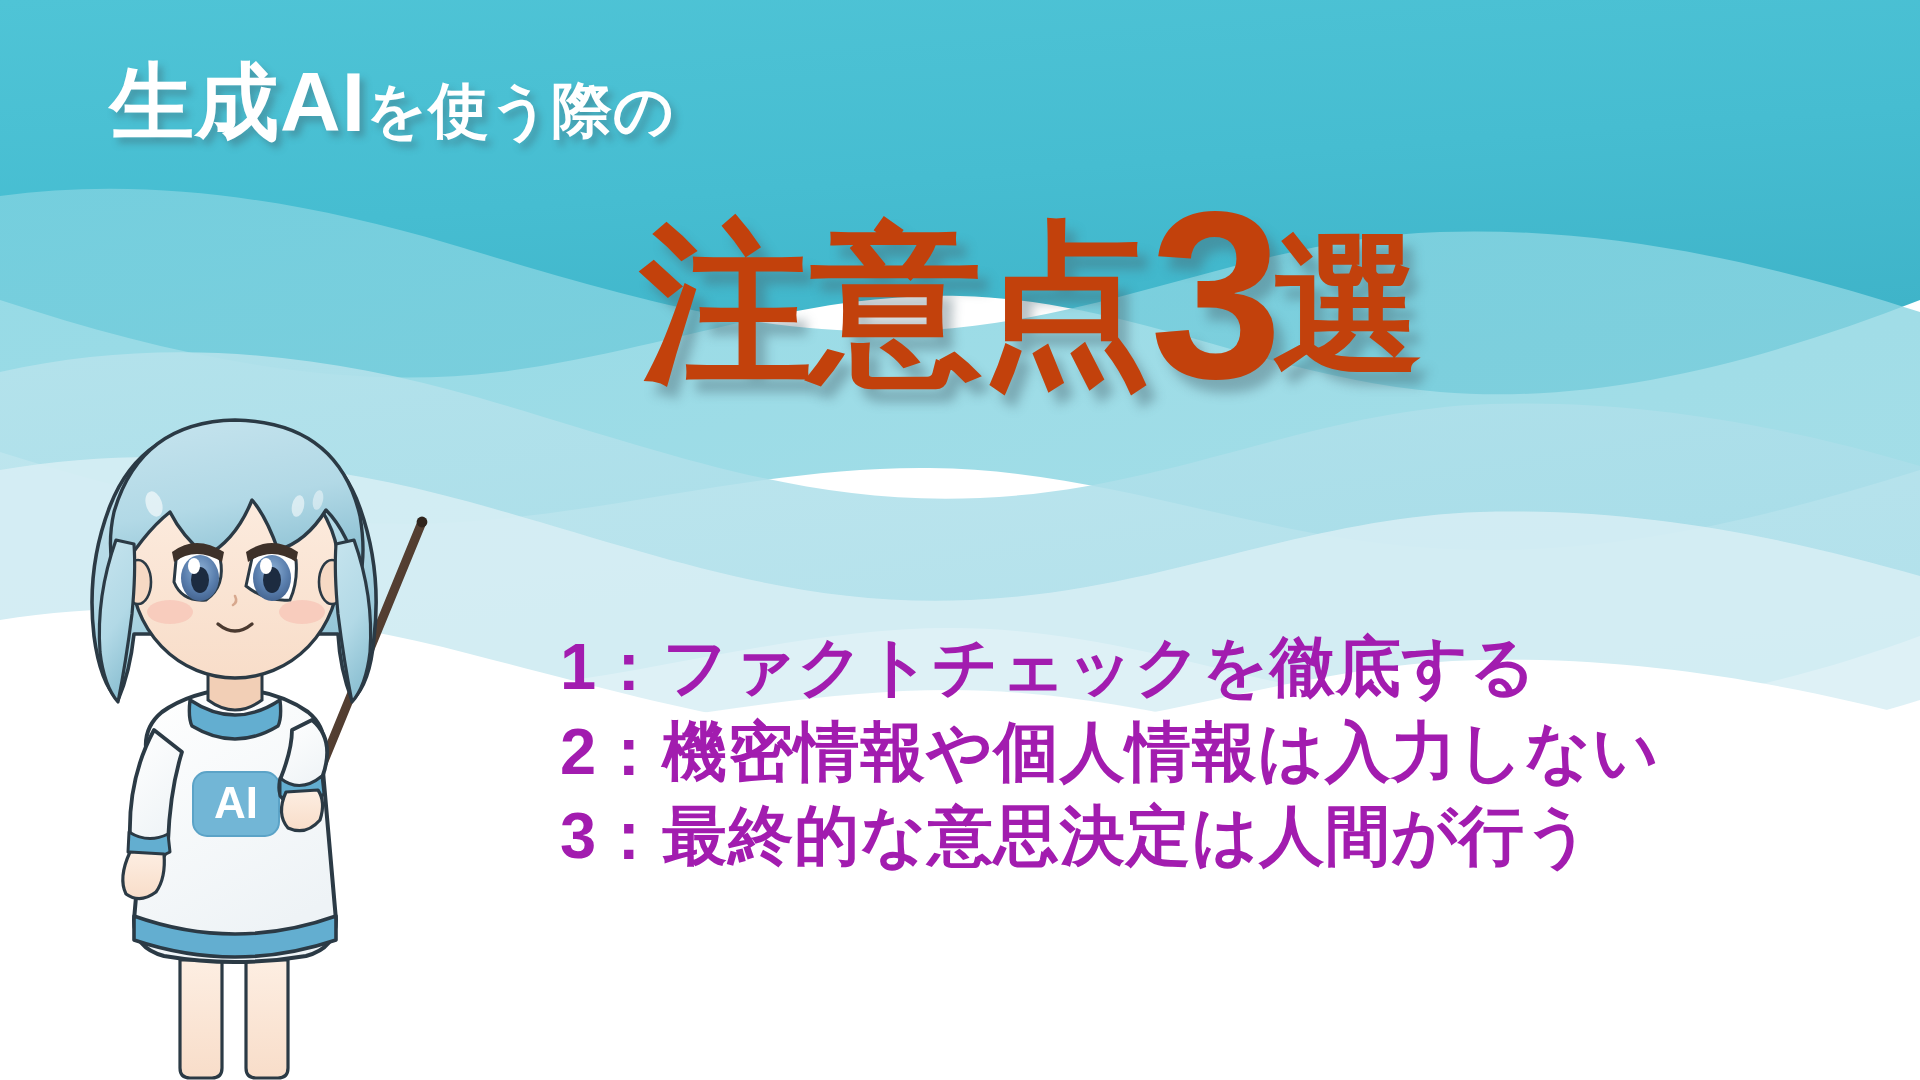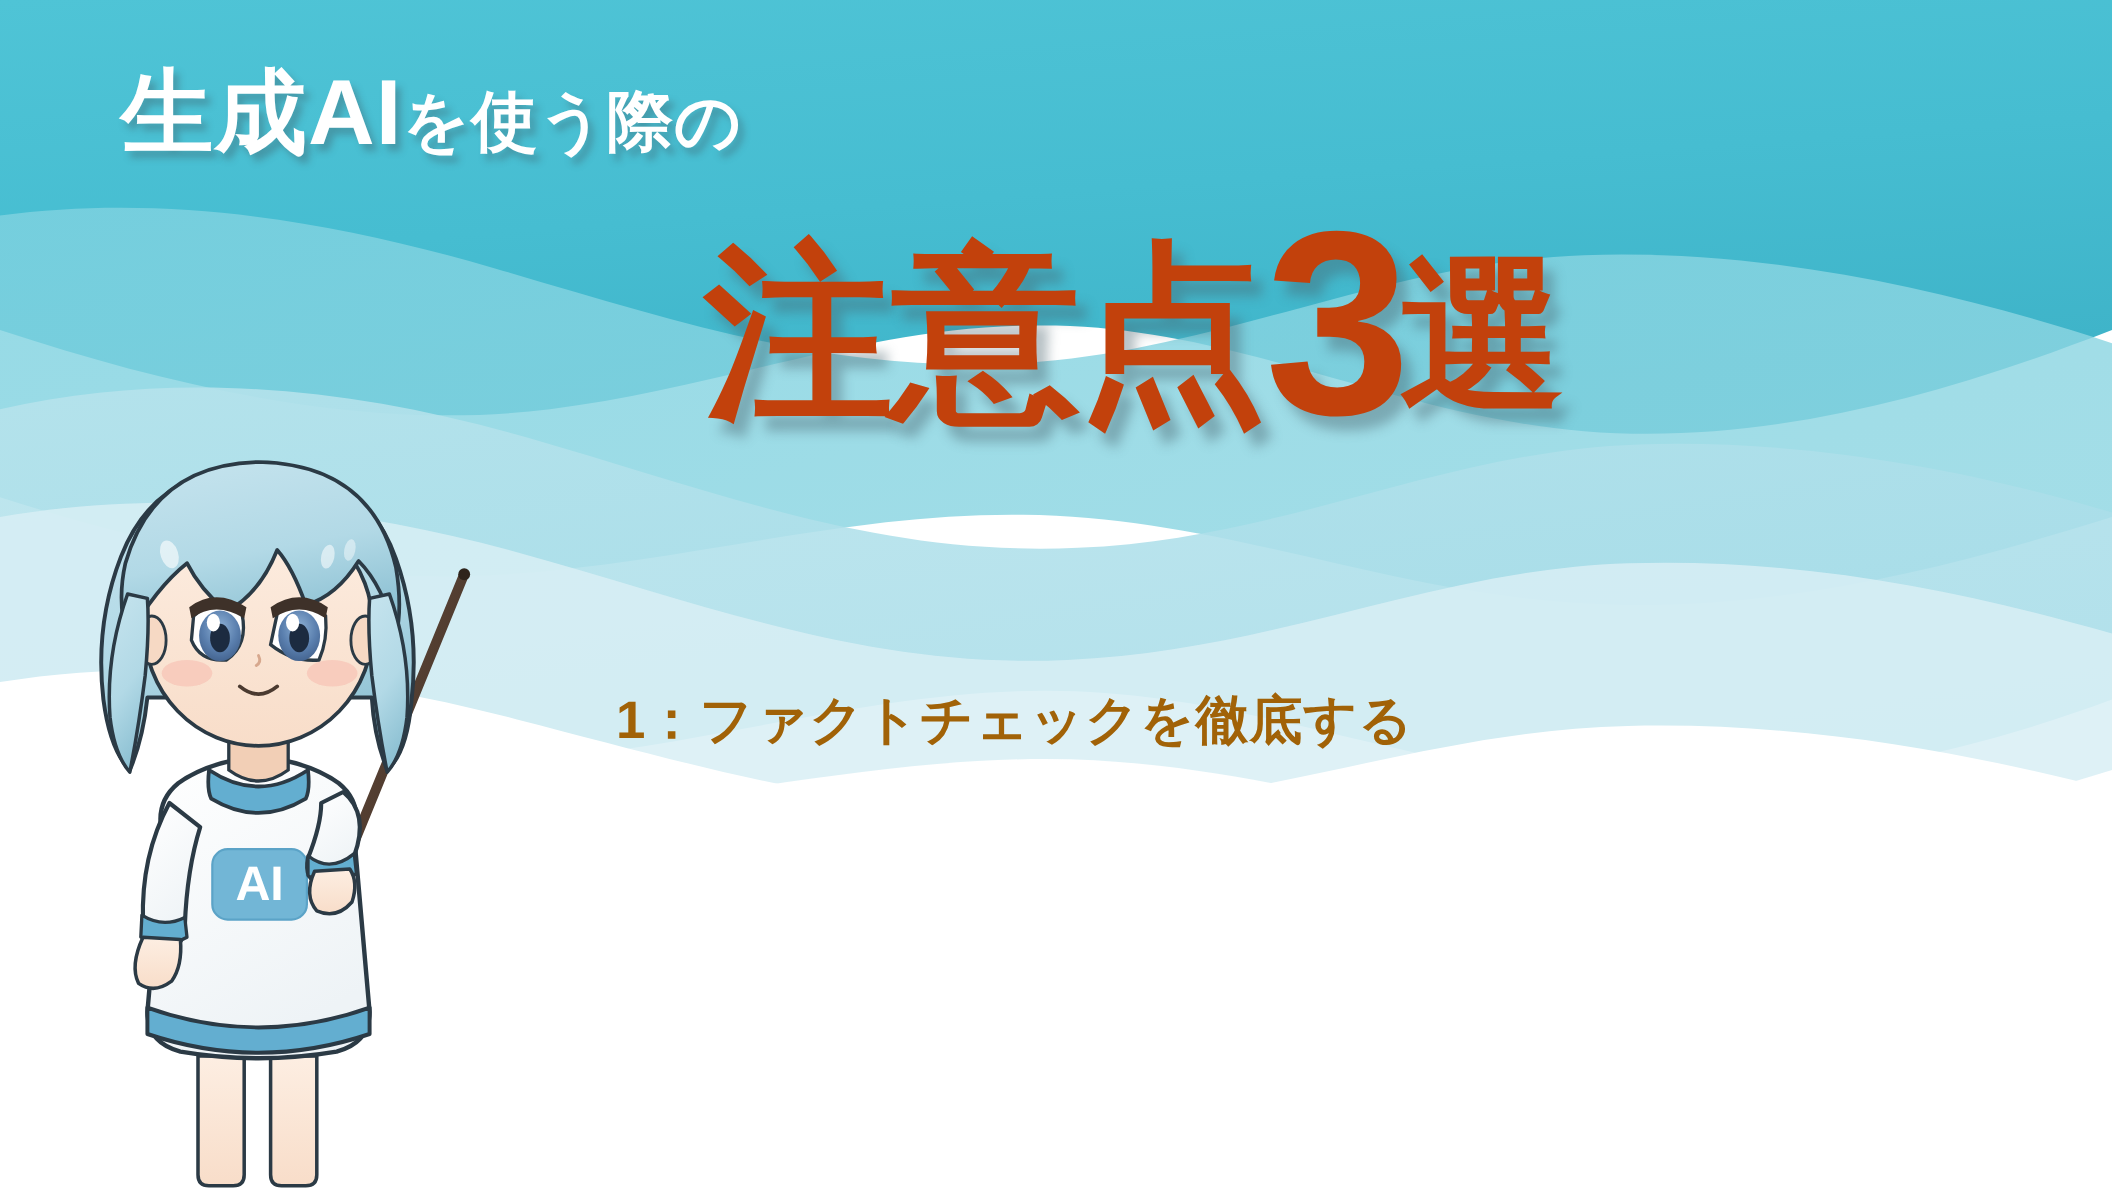--- a/index.html
+++ b/index.html
@@ -33,21 +33,21 @@
   }
   #headline .num{font-size:238px;line-height:.9;vertical-align:-14px;letter-spacing:-10px;}
   #headline .last{font-size:150px;vertical-align:6px;}
 
   
   #points{
     position:absolute;left:560px;top:625px;
     z-index:7;
   }
   .point-line{
-    font-size:48px;font-weight:800;color:#a16207;
+    font-size:65px;font-weight:800;color:#a21caf;
     line-height:1.30;white-space:nowrap;letter-spacing:1px;
   }
   .point-line .pn{letter-spacing:0px;}
 
   
   #character{position:absolute;left:30px;top:400px;width:450px;height:680px;z-index:8;}
 </style>
 </head>
 <body>
 
@@ -121,20 +121,26 @@
     <span class="big">生成AI</span><span class="sml">を使う際の</span>
   </div>
 
   <div id="headline">
     <span>注意点</span><span class="num">3</span><span class="last">選</span>
   </div>
 
   <div id="points">
     <div class="point-line">
       <span class="pn">1</span><span>：</span><span>ファクトチェックを徹底する</span>
+    </div>
+    <div class="point-line">
+      <span class="pn">2</span><span>：</span><span>機密情報や個人情報は入力しない</span>
+    </div>
+    <div class="point-line">
+      <span class="pn">3</span><span>：</span><span>最終的な意思決定は人間が行う</span>
     </div>
   </div>
 
   <svg id="character" viewBox="0 0 450 680" preserveAspectRatio="xMidYMax meet">
     <defs>
       <linearGradient id="hairG" x1="0" y1="0" x2="0.3" y2="1">
         <stop offset="0%" stop-color="#c6e4ee"></stop>
         <stop offset="60%" stop-color="#b2d9e6"></stop>
         <stop offset="100%" stop-color="#8fc2d4"></stop>
       </linearGradient>

